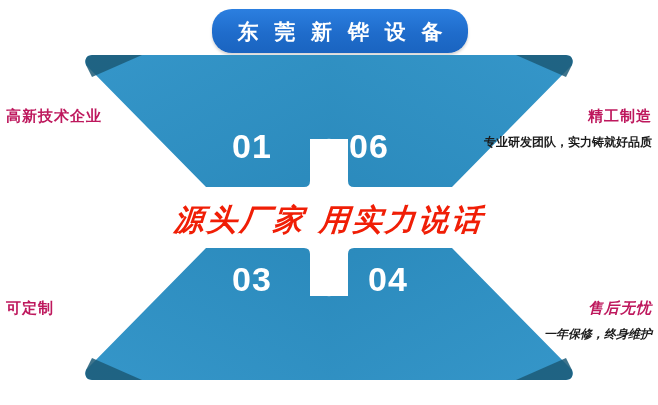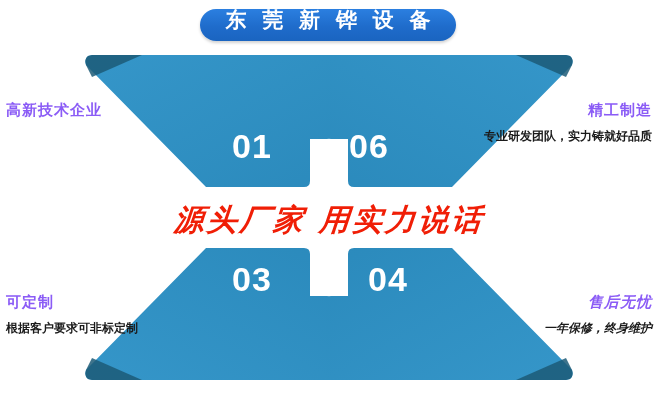--- a/index.html
+++ b/index.html
@@ -15,29 +15,29 @@
     position: relative;
     width: 658px;
     height: 405px;
     overflow: hidden;
     background: #ffffff;
   }
 
   
   .title-pill {
     position: absolute;
-    left: 200px;
+    left: 212px;
     top: 9px;
     width: 256px;
-    height: 32px;
+    height: 44px;
     border-radius: 20px;
     background: linear-gradient(180deg, #2b7fe0 0%, #1f6ccb 55%, #1a64c0 100%);
     box-shadow: 0 2px 3px rgba(0,0,0,0.18);
     display: flex;
-    align-items: flex-start;
+    align-items: center;
     justify-content: center;
   }
   .title-pill-text {
     color: #ffffff;
     font-size: 21px;
     font-weight: bold;
     letter-spacing: 5px;
     text-indent: 5px;
     line-height: 1;
     white-space: nowrap;
@@ -69,26 +69,26 @@
   #num-02 { left: 349px; top: 129px; }
   #num-03 { left: 232px; top: 262px; }
   #num-04 { left: 368px; top: 262px; }
 
   
   .corner {
     position: absolute;
     width: 220px;
   }
   .corner .head {
-    color: #8b5cf6;
+    color: #be185d;
     font-size: 15px;
     font-weight: bold;
     letter-spacing: 1px;
     line-height: 1.25;
-    margin: 9px 0 9px 0;
+    margin: 15px 0 9px 0;
     white-space: nowrap;
   }
   .corner .sub {
     color: #1b1b1b;
     font-size: 12px;
     font-weight: bold;
     letter-spacing: 0px;
     line-height: 1.25;
     margin: 0;
     white-space: nowrap;
@@ -195,21 +195,20 @@
     <p class="head">高新技术企业</p>
   </div>
 
   <div class="corner right" id="corner-tr">
     <p class="head">精工制造</p>
     <p class="sub">专业研发团队，实力铸就好品质</p>
   </div>
 
   <div class="corner left" id="corner-bl">
     <p class="head">可定制</p>
-    <p class="sub">根据客户要求可非标定制</p>
   </div>
 
   <div class="corner right" id="corner-br">
     <p class="head">售后无忧</p>
     <p class="sub">一年保修，终身维护</p>
   </div>
 
   <div id="slogan">
     <span id="slogan-text">源头厂家  用实力说话</span>
   </div>

